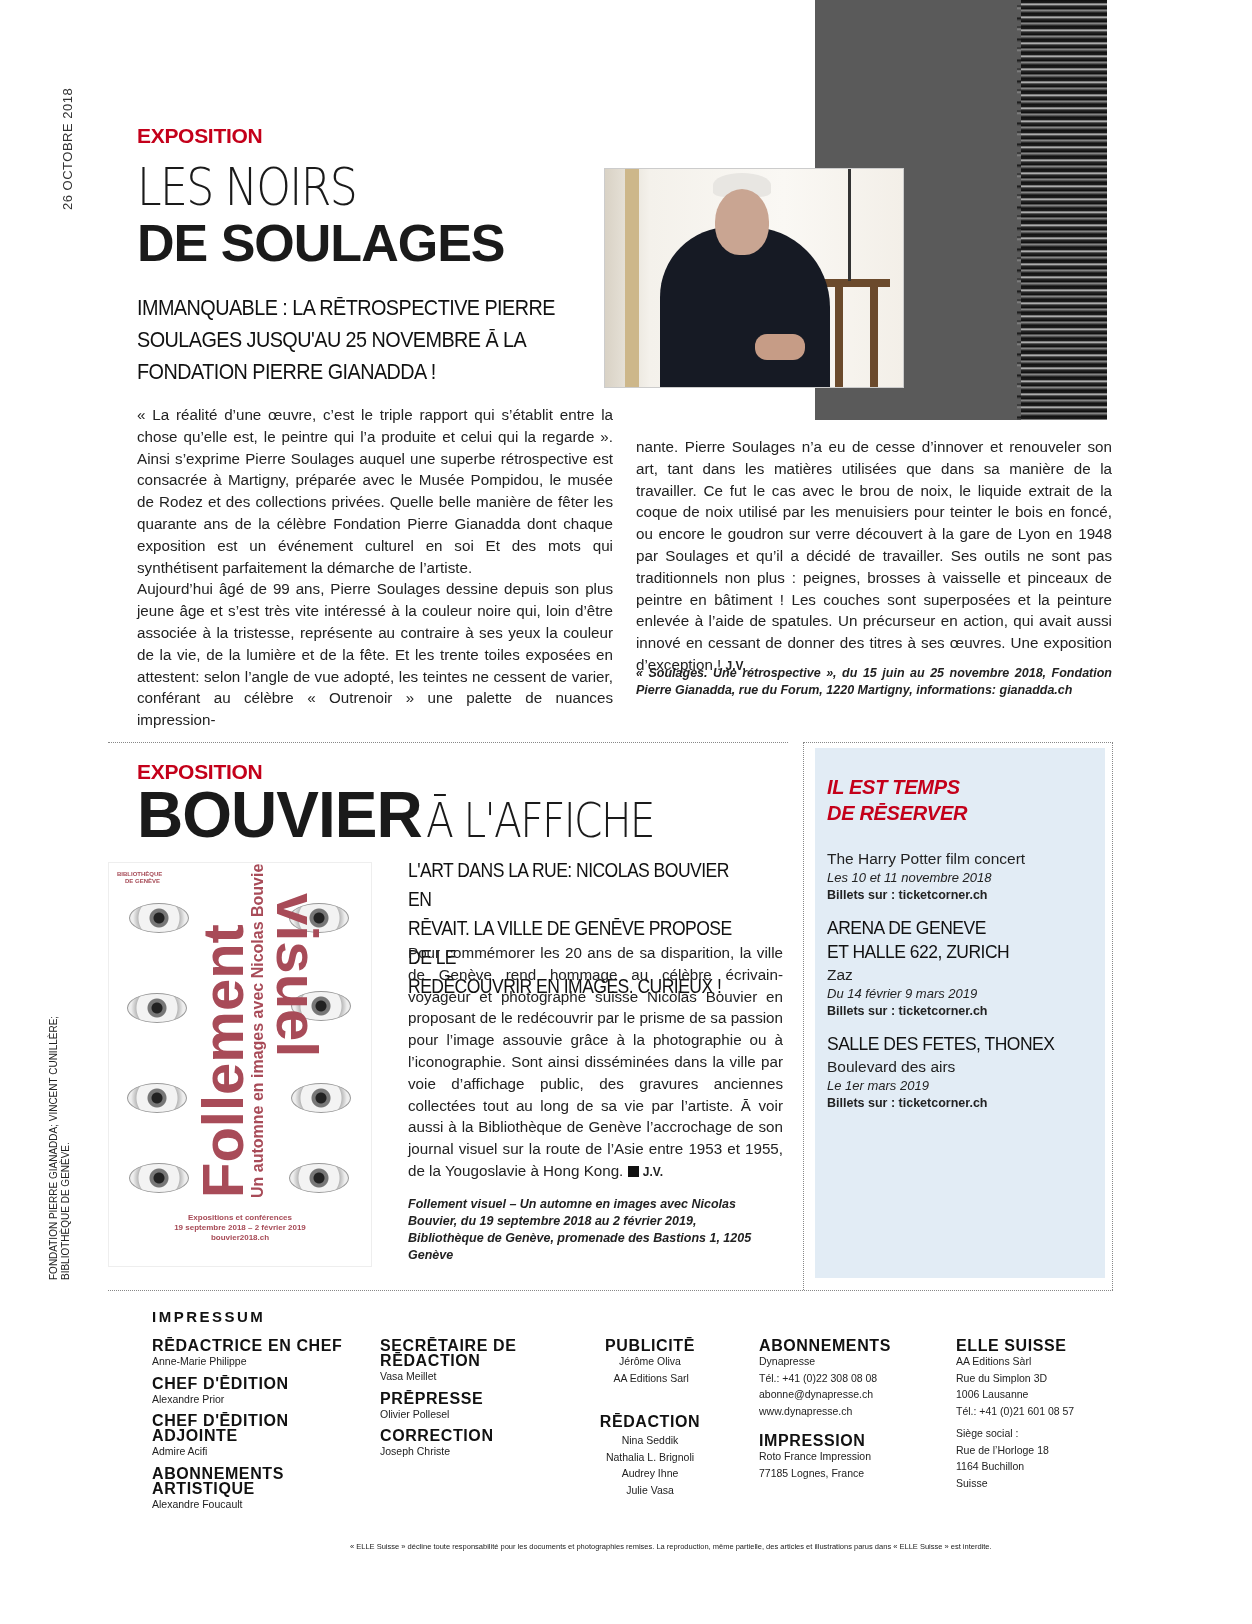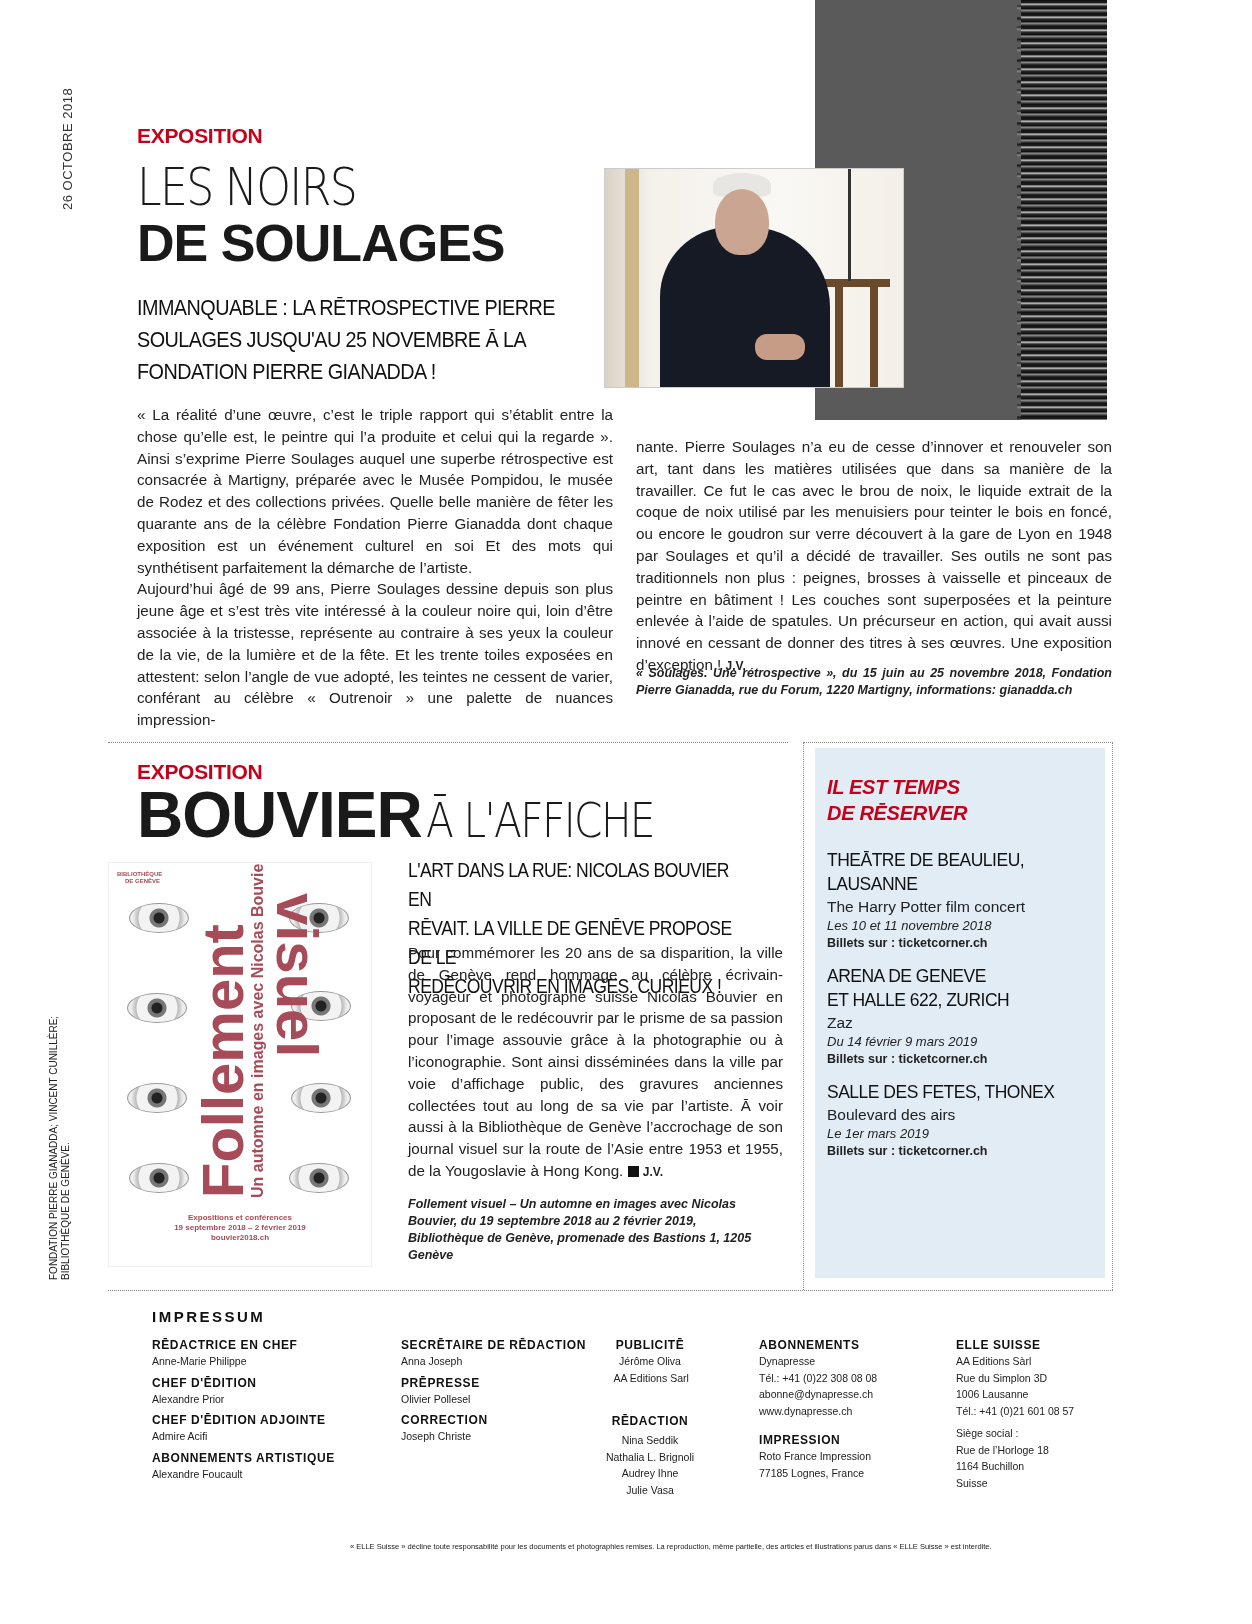--- a/index.html
+++ b/index.html
@@ -58,21 +58,21 @@
   .booking .head { color: #c4001a; font-weight: bold; font-size: 20px; line-height: 26px; letter-spacing: -0.3px; margin-bottom: 22px; font-style: italic; }
   .booking .ev { margin-bottom: 12px; }
   .booking .venue { font-size: 17.5px; line-height: 24px; color: #111; letter-spacing: -0.5px; }
   .booking .show { font-size: 15.5px; line-height: 21px; color: #222; }
   .booking .date { font-size: 13px; line-height: 18px; font-style: italic; font-weight: normal; color: #222; }
   .booking .tix { font-size: 12.5px; line-height: 17px; font-weight: bold; color: #222; }
 
   
   .imp-title { left: 152px; top: 1308px; font-weight: 900; font-size: 15px; letter-spacing: 2.5px; color: #111; }
   .imp-col { top: 1338px; width: 200px; }
-  .imp-col .role { font-weight: 900; font-size: 12px; letter-spacing: 0.6px; color: #111; line-height: 15px; margin-top: 6px; }
+  .imp-col .role { font-weight: 900; font-size: 16px; letter-spacing: 0.6px; color: #111; line-height: 15px; margin-top: 6px; }
   .imp-col .role:first-child { margin-top: 0; }
   .imp-col .nm { font-size: 10.5px; line-height: 16.5px; color: #222; }
   .disclaimer { left: 350px; top: 1542px; width: 770px; font-size: 7.5px; color: #222; white-space: nowrap; }
 </style>
 </head>
 <body>
 
 <div class="abs side-date">
     <span>26 OCTOBRE 2018</span>
   </div>
@@ -160,21 +160,20 @@
   <p><span>Pour commémorer les 20 ans de sa disparition, la ville de Genève rend hommage au célèbre écrivain-voyageur et photographe suisse Nicolas Bouvier en proposant de le redécouvrir par le prisme de sa passion pour l’image assouvie grâce à la photographie ou à l’iconographie. Sont ainsi disséminées dans la ville par voie d’affichage public, des gravures anciennes collectées tout au long de sa vie par l’artiste. Ā voir aussi à la Bibliothèque de Genève l’accrochage de son journal visuel sur la route de l’Asie entre 1953 et 1955, de la Yougoslavie à Hong Kong.</span> <span style="display:inline-block;width:11px;height:11px;background:#111;vertical-align:middle;"></span> <b style="font-size:12px">J.V.</b></p>
 </div>
 <div class="abs caption" style="left:408px; top:1196px; width:350px;">Follement visuel – Un automne en images avec Nicolas Bouvier, du 19 septembre 2018 au 2 février 2019, Bibliothèque de Genève, promenade des Bastions 1, 1205 Genève</div>
 
 <div class="abs booking">
   <div class="head">
     <div>IL EST TEMPS</div>
     <div>DE RĒSERVER</div>
   </div>
   <div class="ev">
-    <div class="venue">THEĀTRE DE BEAULIEU, LAUSANNE</div>
     <div class="show">The Harry Potter film concert</div>
     <div class="date">Les 10 et 11 novembre 2018</div>
     <div class="tix">Billets sur : ticketcorner.ch</div>
   </div>
   <div class="ev">
     <div class="venue" style="white-space:pre-line">ARENA DE GENEVE
 ET HALLE 622, ZURICH</div>
     <div class="show">Zaz</div>
     <div class="date">Du 14 février 9 mars 2019</div>
     <div class="tix">Billets sur : ticketcorner.ch</div>
@@ -193,23 +192,23 @@
   <div class="role">RĒDACTRICE EN CHEF</div>
   <div class="nm">Anne-Marie Philippe</div>
   <div class="role">CHEF D'ĒDITION</div>
   <div class="nm">Alexandre Prior</div>
   <div class="role">CHEF D'ĒDITION ADJOINTE</div>
   <div class="nm">Admire Acifi</div>
   <div class="role">ABONNEMENTS ARTISTIQUE</div>
   <div class="nm">Alexandre Foucault</div>
 </div>
 
-<div class="abs imp-col" style="left:380px;margin-left:21px;">
+<div class="abs imp-col" style="left:380px;">
   <div class="role">SECRĒTAIRE DE RĒDACTION</div>
-  <div class="nm">Anna Joseph</div>
+  <div class="nm">Vasa Meillet</div>
   <div class="role">PRĒPRESSE</div>
   <div class="nm">Olivier Pollesel</div>
   <div class="role">CORRECTION</div>
   <div class="nm">Joseph Christe</div>
 </div>
 
 <div class="abs imp-col" style="left:580px; width:140px;text-align:center;">
   <div class="role">PUBLICITĒ</div>
   <div class="nm">Jérôme Oliva</div>
   <div class="nm" style="white-space:pre"> AA Editions Sarl</div>

